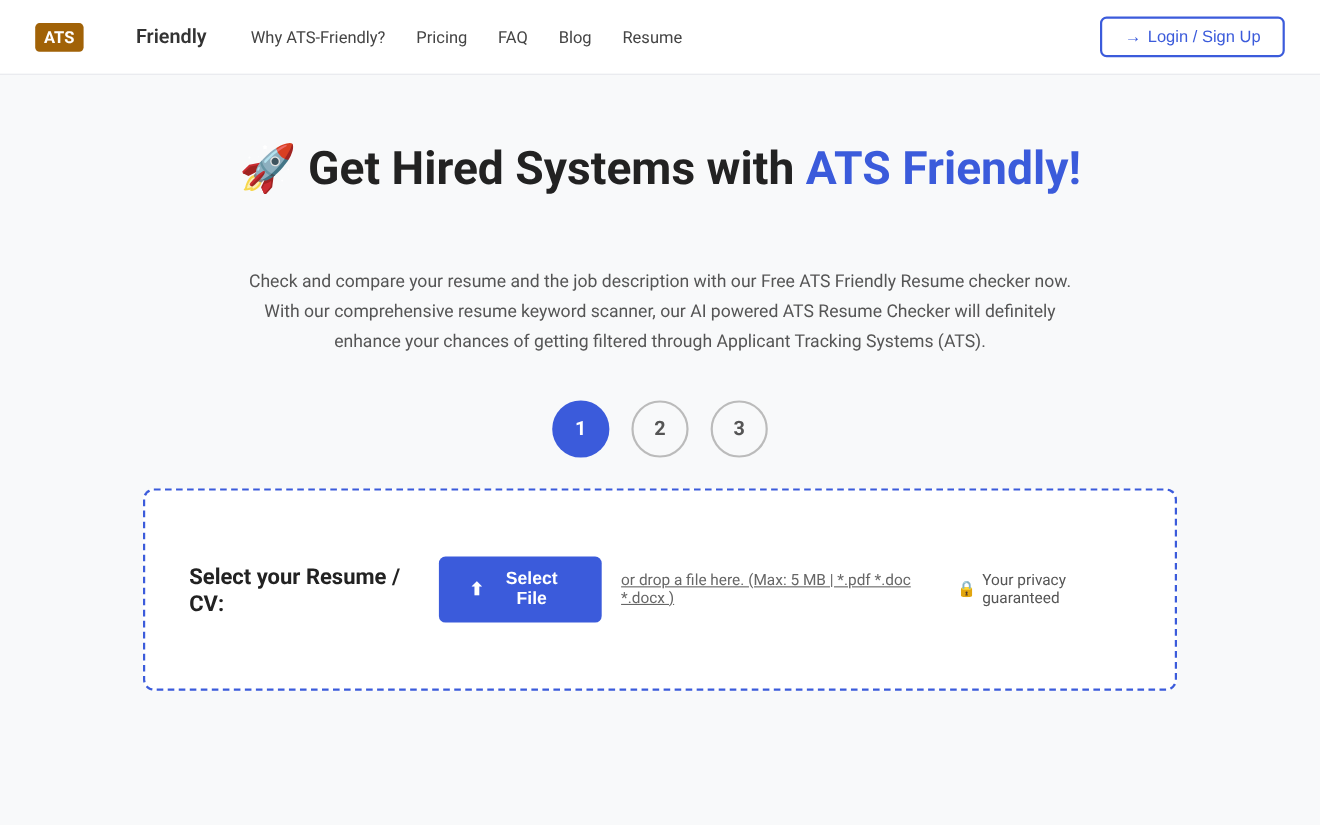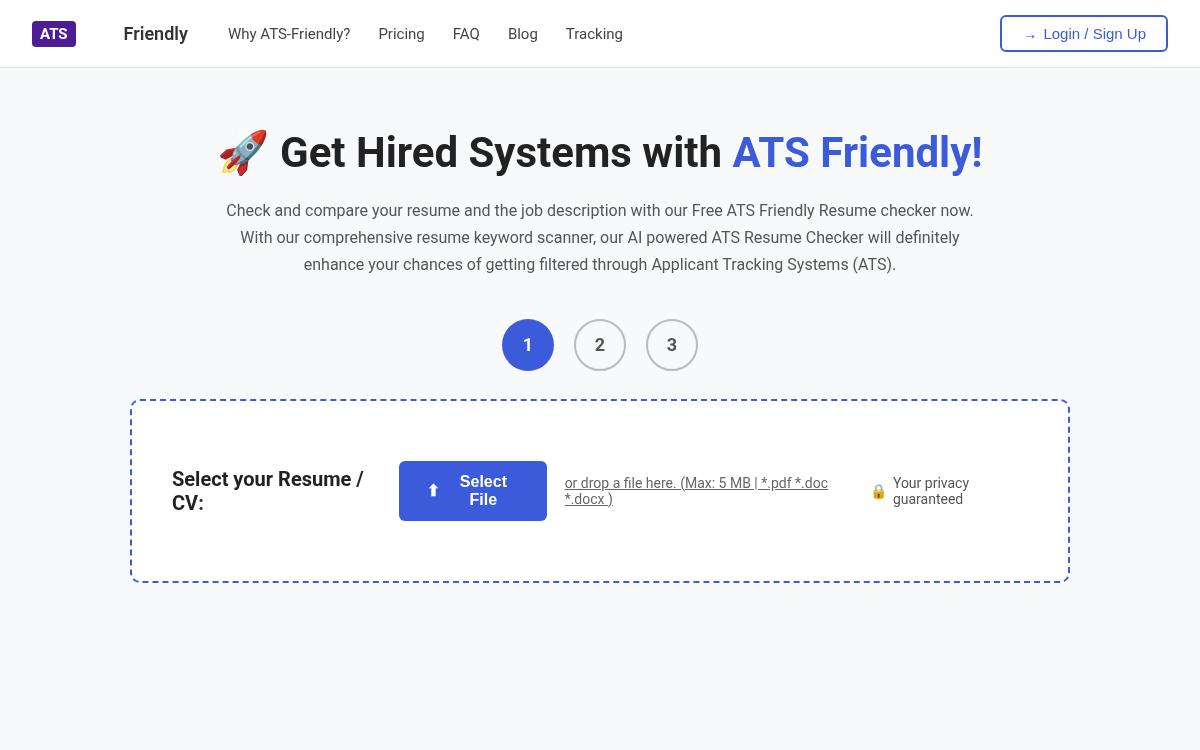--- a/index.html
+++ b/index.html
@@ -29,21 +29,21 @@
       align-items: center;
       gap: 40px;
     }
     .logo {
       display: flex;
       align-items: center;
       gap: 8px;
       text-decoration: none;
     }
     .logo-badge {
-      background: #4c1d95;
+      background: #a16207;
       color: #fff;
       font-weight: 700;
       font-size: 15px;
       padding: 4px 8px;
       border-radius: 4px;
     }
     .logo-text {
       font-size: 18px;
       font-weight: 600;
       color: #333;
@@ -94,20 +94,21 @@
     .hero-title .brand {
       color: #3b5bdb;
     }
     .hero-desc {
       font-size: 16px;
       color: #555;
       text-align: center;
       max-width: 780px;
       line-height: 1.7;
       margin-bottom: 40px;
+      margin-top: 44px;
     }
 
     
     .steps {
       display: flex;
       align-items: center;
       gap: 20px;
       margin-bottom: 28px;
     }
     .step-circle {
@@ -181,21 +182,21 @@
   <div class="navbar-left">
     <a href="#" class="logo">
       <span class="logo-badge">ATS</span>
       <span class="logo-text">Friendly</span>
     </a>
     <ul class="nav-links">
       <li><a href="#">Why ATS-Friendly?</a></li>
       <li><a href="#">Pricing</a></li>
       <li><a href="#">FAQ</a></li>
       <li><a href="#">Blog</a></li>
-      <li><a href="#">Tracking</a></li>
+      <li><a href="#">Resume</a></li>
     </ul>
   </div>
   <button class="login-btn">
     <span>→</span>
     <span>Login / Sign Up</span>
   </button>
 </nav>
 
 <main class="main">
 

